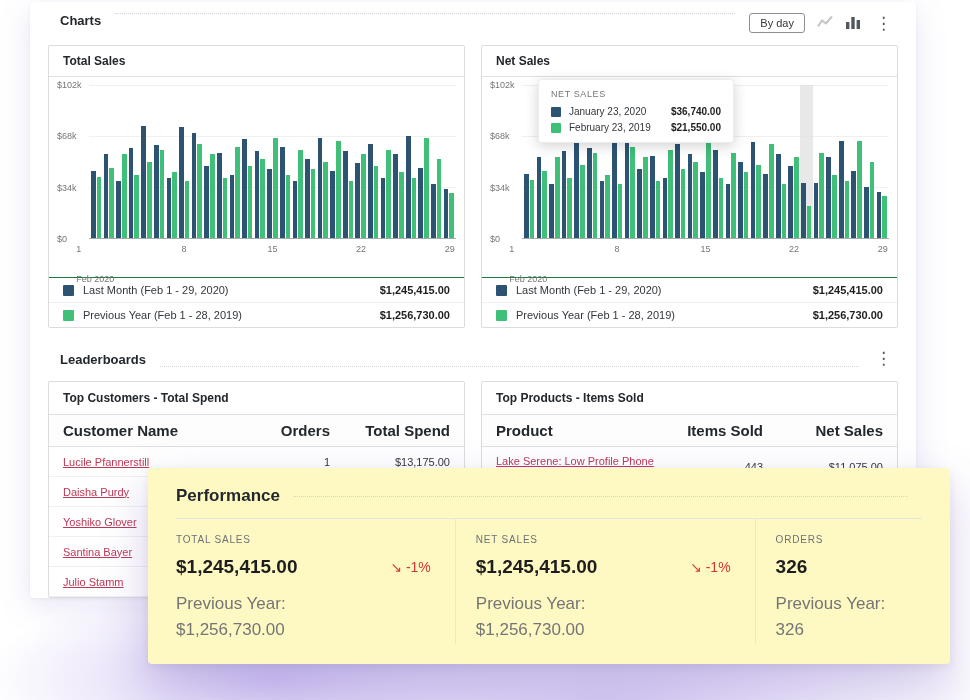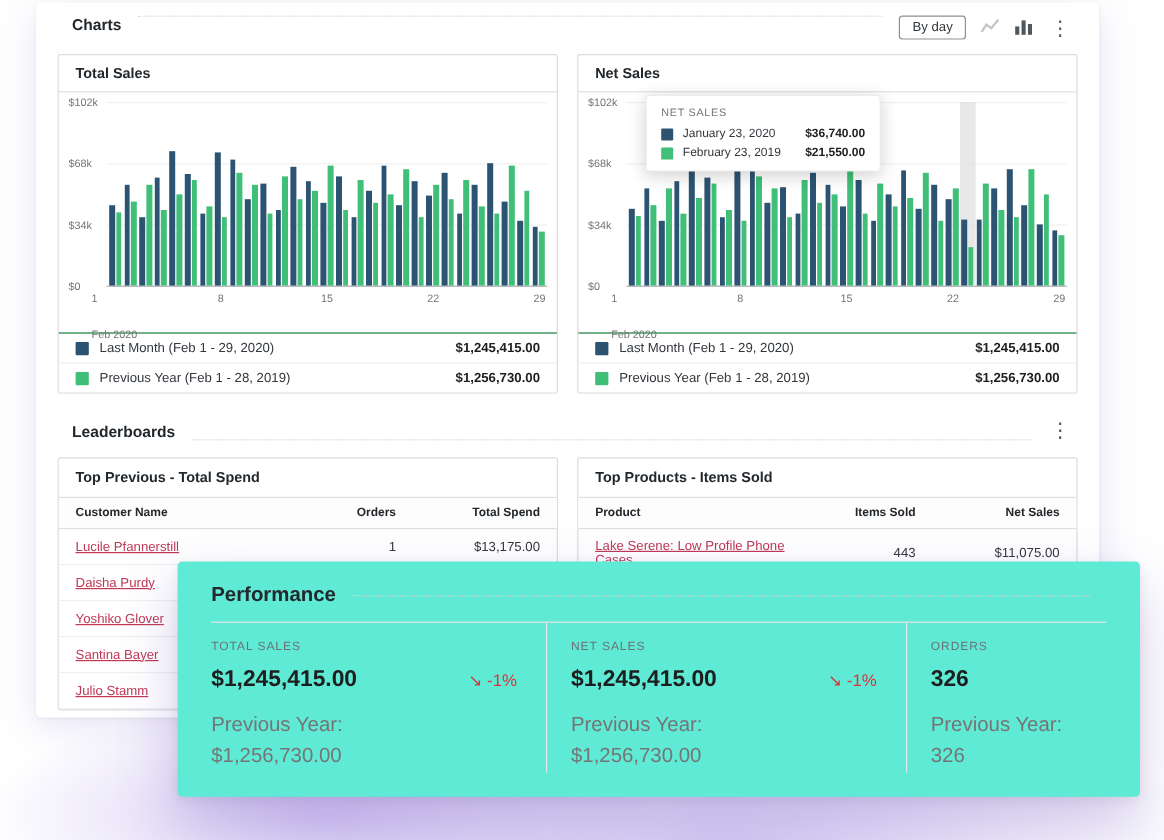--- a/index.html
+++ b/index.html
@@ -48,28 +48,28 @@
   .legend-value{margin-left:auto;font-weight:bold;color:#1e1e1e;}
   .tooltip{position:absolute;left:56px;top:2px;width:196px;background:#fff;border:1px solid #ececec;
     box-shadow:0 3px 14px rgba(0,0,0,.18);border-radius:3px;padding:9px 12px;z-index:3;}
   .tt-header{font-size:9px;letter-spacing:.6px;color:#757575;margin-bottom:7px;}
   .tt-row{display:flex;align-items:center;gap:8px;font-size:10px;margin-top:5px;color:#32373c;}
   .tt-row .sq{width:10px;height:10px;}
   .tt-val{margin-left:auto;font-weight:bold;color:#1e1e1e;}
   
   .lb-header{display:flex;align-items:flex-end;padding:22px 22px 8px 30px;}
   .tbl-title{padding:9px 14px;font-size:12px;font-weight:bold;border-bottom:1px solid #e0e0e0;color:#23282d;}
-  .tbl-head-row{display:flex;padding:7px 14px;font-size:10px;font-weight:bold;border-bottom:1px solid #e0e0e0;color:#23282d;background:#fdfdfd;}
+  .tbl-head-row{display:flex;padding:7px 14px;font-size:15px;font-weight:bold;border-bottom:1px solid #e0e0e0;color:#23282d;background:#fdfdfd;}
   .tbl-row{display:flex;align-items:center;padding:8px 14px;font-size:11px;border-bottom:1px solid #f0f0f1;color:#32373c;min-height:30px;}
   .cell.col-name{flex:1;min-width:0;}
   .cell.col-mid{width:86px;text-align:right;}
   .cell.col-end{width:120px;text-align:right;}
   .link{color:var(--link);text-decoration:underline;cursor:pointer;}
   
-  .perf-card{position:absolute;left:148px;top:468px;width:802px;height:196px;background:#5eead4;z-index:5;
+  .perf-card{position:absolute;left:148px;top:468px;width:802px;height:196px;background:#fef9c3;z-index:5;
     border-radius:4px;box-shadow:0 20px 48px rgba(118,92,190,.30),0 3px 10px rgba(0,0,0,.07);}
   .perf-header{display:flex;align-items:center;padding:18px 28px 12px 28px;}
   .perf-title{font-size:17px;font-weight:bold;color:#23282d;}
   .stats-row{display:flex;margin:0 28px;border-top:1px solid #e5e5e5;}
   .stat{padding:15px 14px 0 0;}
   .stat:nth-child(1){flex:2;}
   .stat:nth-child(2){flex:2;}
   .stat:nth-child(3){flex:1;}
   .stat + .stat{border-left:1px solid #e5e5e5;padding-left:20px;}
   .stat-label{font-size:10px;letter-spacing:.8px;color:#6c7177;}
@@ -458,21 +458,21 @@
   </div>
 
   <div class="lb-header">
     <span class="section-title">Leaderboards</span>
     <span class="dashed"></span>
     <button class="kebab">⋮</button>
   </div>
 
   <div class="panels-row">
     <div class="panel">
-      <div class="tbl-title">Top Previous - Total Spend</div>
+      <div class="tbl-title">Top Customers - Total Spend</div>
       <div class="tbl-head-row">
           <div class="cell col-name">Customer Name</div>
           <div class="cell col-mid">Orders</div>
           <div class="cell col-end">Total Spend</div>
         </div>
       <div class="tbl-body">
           <div class="tbl-row">
             <div class="cell col-name"><a class="link">Lucile Pfannerstill</a></div>
             <div class="cell col-mid">1</div>
             <div class="cell col-end">$13,175.00</div>

